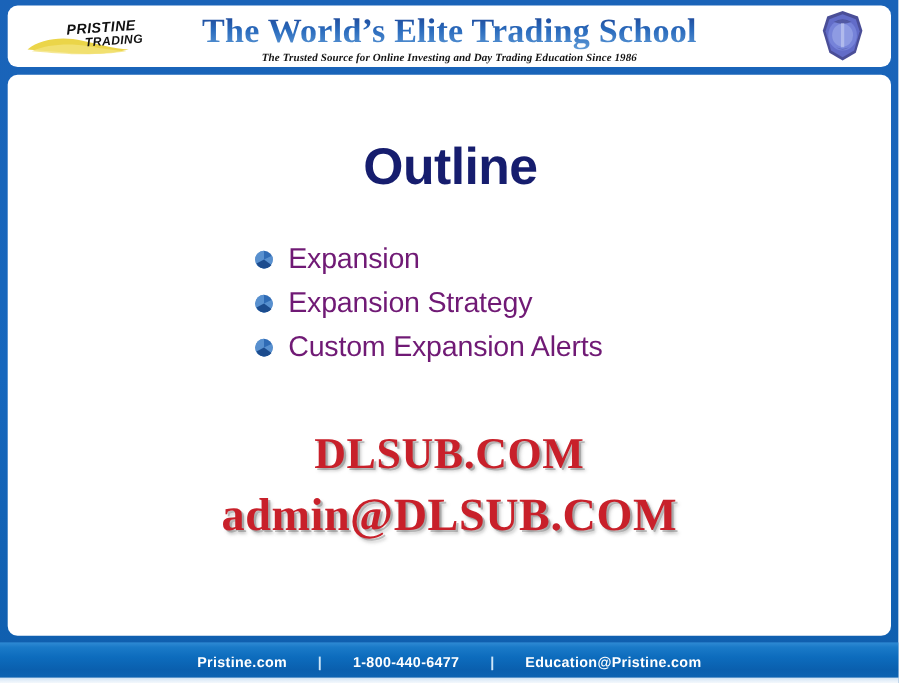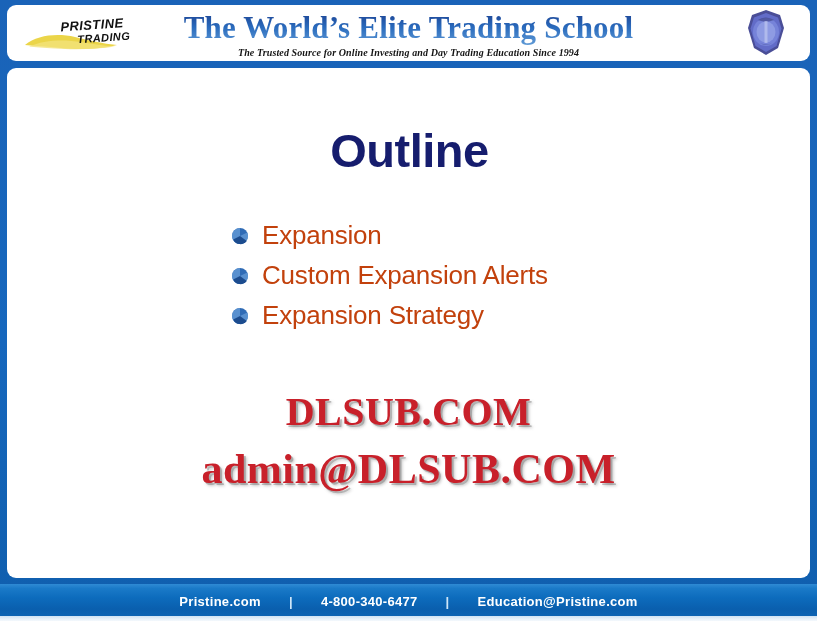--- a/index.html
+++ b/index.html
@@ -181,21 +181,21 @@
     height: 22px;
     flex: 0 0 22px;
     margin-right: 11px;
     position: relative;
     top: 1px;
   }
   .bullet-label {
     font-family: "Liberation Sans", sans-serif;
     font-size: 26px;
     line-height: 30px;
-    color: #c2410c;
+    color: #701a75;
     letter-spacing: -0.2px;
     white-space: nowrap;
   }
 
   
   .watermark {
     position: absolute;
     left: 0;
     top: 322px;
     width: 803px;
@@ -268,21 +268,21 @@
         <path d="M2 14 C14 4, 34 2, 52 6 C66 9, 80 13, 94 14 C78 18, 56 19, 38 17 C24 15.5, 12 15, 2 14 Z" fill="#ead33f" opacity="0.95"></path>
         <path d="M6 15.5 C20 9, 40 8, 58 11 C70 13, 82 15, 92 15.6 C74 18.6, 50 19, 32 17.6 C20 16.7, 12 16.2, 6 15.5 Z" fill="#f2e27a" opacity="0.8"></path>
       </svg>
       <div class="logo-text">
         <div class="logo-line1">PRISTINE</div>
         <div class="logo-line2">TRADING</div>
       </div>
     </div>
 
     <div class="header-title">The World’s Elite Trading School</div>
-    <div class="header-subtitle">The Trusted Source for Online Investing and Day Trading Education Since 1994</div>
+    <div class="header-subtitle">The Trusted Source for Online Investing and Day Trading Education Since 1986</div>
 
     <svg class="seal" viewBox="0 0 52 50">
       <g opacity="0.92">
         <path d="M26 2 L40 7 L44 20 L38 40 L26 47 L14 40 L8 20 L12 7 Z" fill="#3b3f8f"></path>
         <path d="M26 5 L38 9.5 L41.5 20.5 L36.5 38 L26 44 L15.5 38 L10.5 20.5 L14 9.5 Z" fill="#5560c4"></path>
         <ellipse cx="26" cy="24" rx="13" ry="14" fill="#6b79d6"></ellipse>
         <ellipse cx="26" cy="24" rx="9.5" ry="10.5" fill="#8e9ce4" opacity="0.75"></ellipse>
         <path d="M18 12 q8 -5 16 0 q-8 3 -16 0 Z" fill="#2a2f75" opacity="0.6"></path>
         <path d="M20 35 q6 4 12 0 q-6 3 -12 0 Z" fill="#2a2f75" opacity="0.5"></path>
         <rect x="24.5" y="13" width="3" height="22" fill="#c9d2f4" opacity="0.55"></rect>
@@ -305,46 +305,46 @@
         </svg>
         <span class="bullet-label">Expansion</span>
       </div>
 
       <div class="bullet-row">
         <svg class="bullet-marker" viewBox="0 0 22 22">
           <circle cx="11" cy="11" r="8" fill="#2f6bb5"></circle>
           <path d="M11 3 a8 8 0 1 0 7.2 4.5 L11 11 Z" fill="#5f97d4" opacity="0.85"></path>
           <path d="M4.2 14.5 a8 8 0 0 0 13.6 1.5 L11 11 Z" fill="#1c4c8e"></path>
         </svg>
-        <span class="bullet-label">Custom Expansion Alerts</span>
+        <span class="bullet-label">Expansion Strategy</span>
       </div>
 
       <div class="bullet-row">
         <svg class="bullet-marker" viewBox="0 0 22 22">
           <circle cx="11" cy="11" r="8" fill="#2f6bb5"></circle>
           <path d="M11 3 a8 8 0 1 0 7.2 4.5 L11 11 Z" fill="#5f97d4" opacity="0.85"></path>
           <path d="M4.2 14.5 a8 8 0 0 0 13.6 1.5 L11 11 Z" fill="#1c4c8e"></path>
         </svg>
-        <span class="bullet-label">Expansion Strategy</span>
+        <span class="bullet-label">Custom Expansion Alerts</span>
       </div>
 
     </div>
 
     <div class="watermark">
       <div class="wm-line wm-line-1">DLSUB.COM</div>
       <div class="wm-line wm-line-2">admin@DLSUB.COM</div>
     </div>
 
   </div>
 
   <div class="footer-bar">
     <div class="footer-inner">
       <span class="footer-item footer-link">Pristine.com</span>
       <span class="footer-sep">|</span>
-      <span class="footer-item">4-800-340-6477</span>
+      <span class="footer-item">1-800-440-6477</span>
       <span class="footer-sep">|</span>
       <span class="footer-item footer-link">Education@Pristine.com</span>
     </div>
   </div>
 
   <div class="bottom-hairline"></div>
 
 </div>
 
 </body></html>

